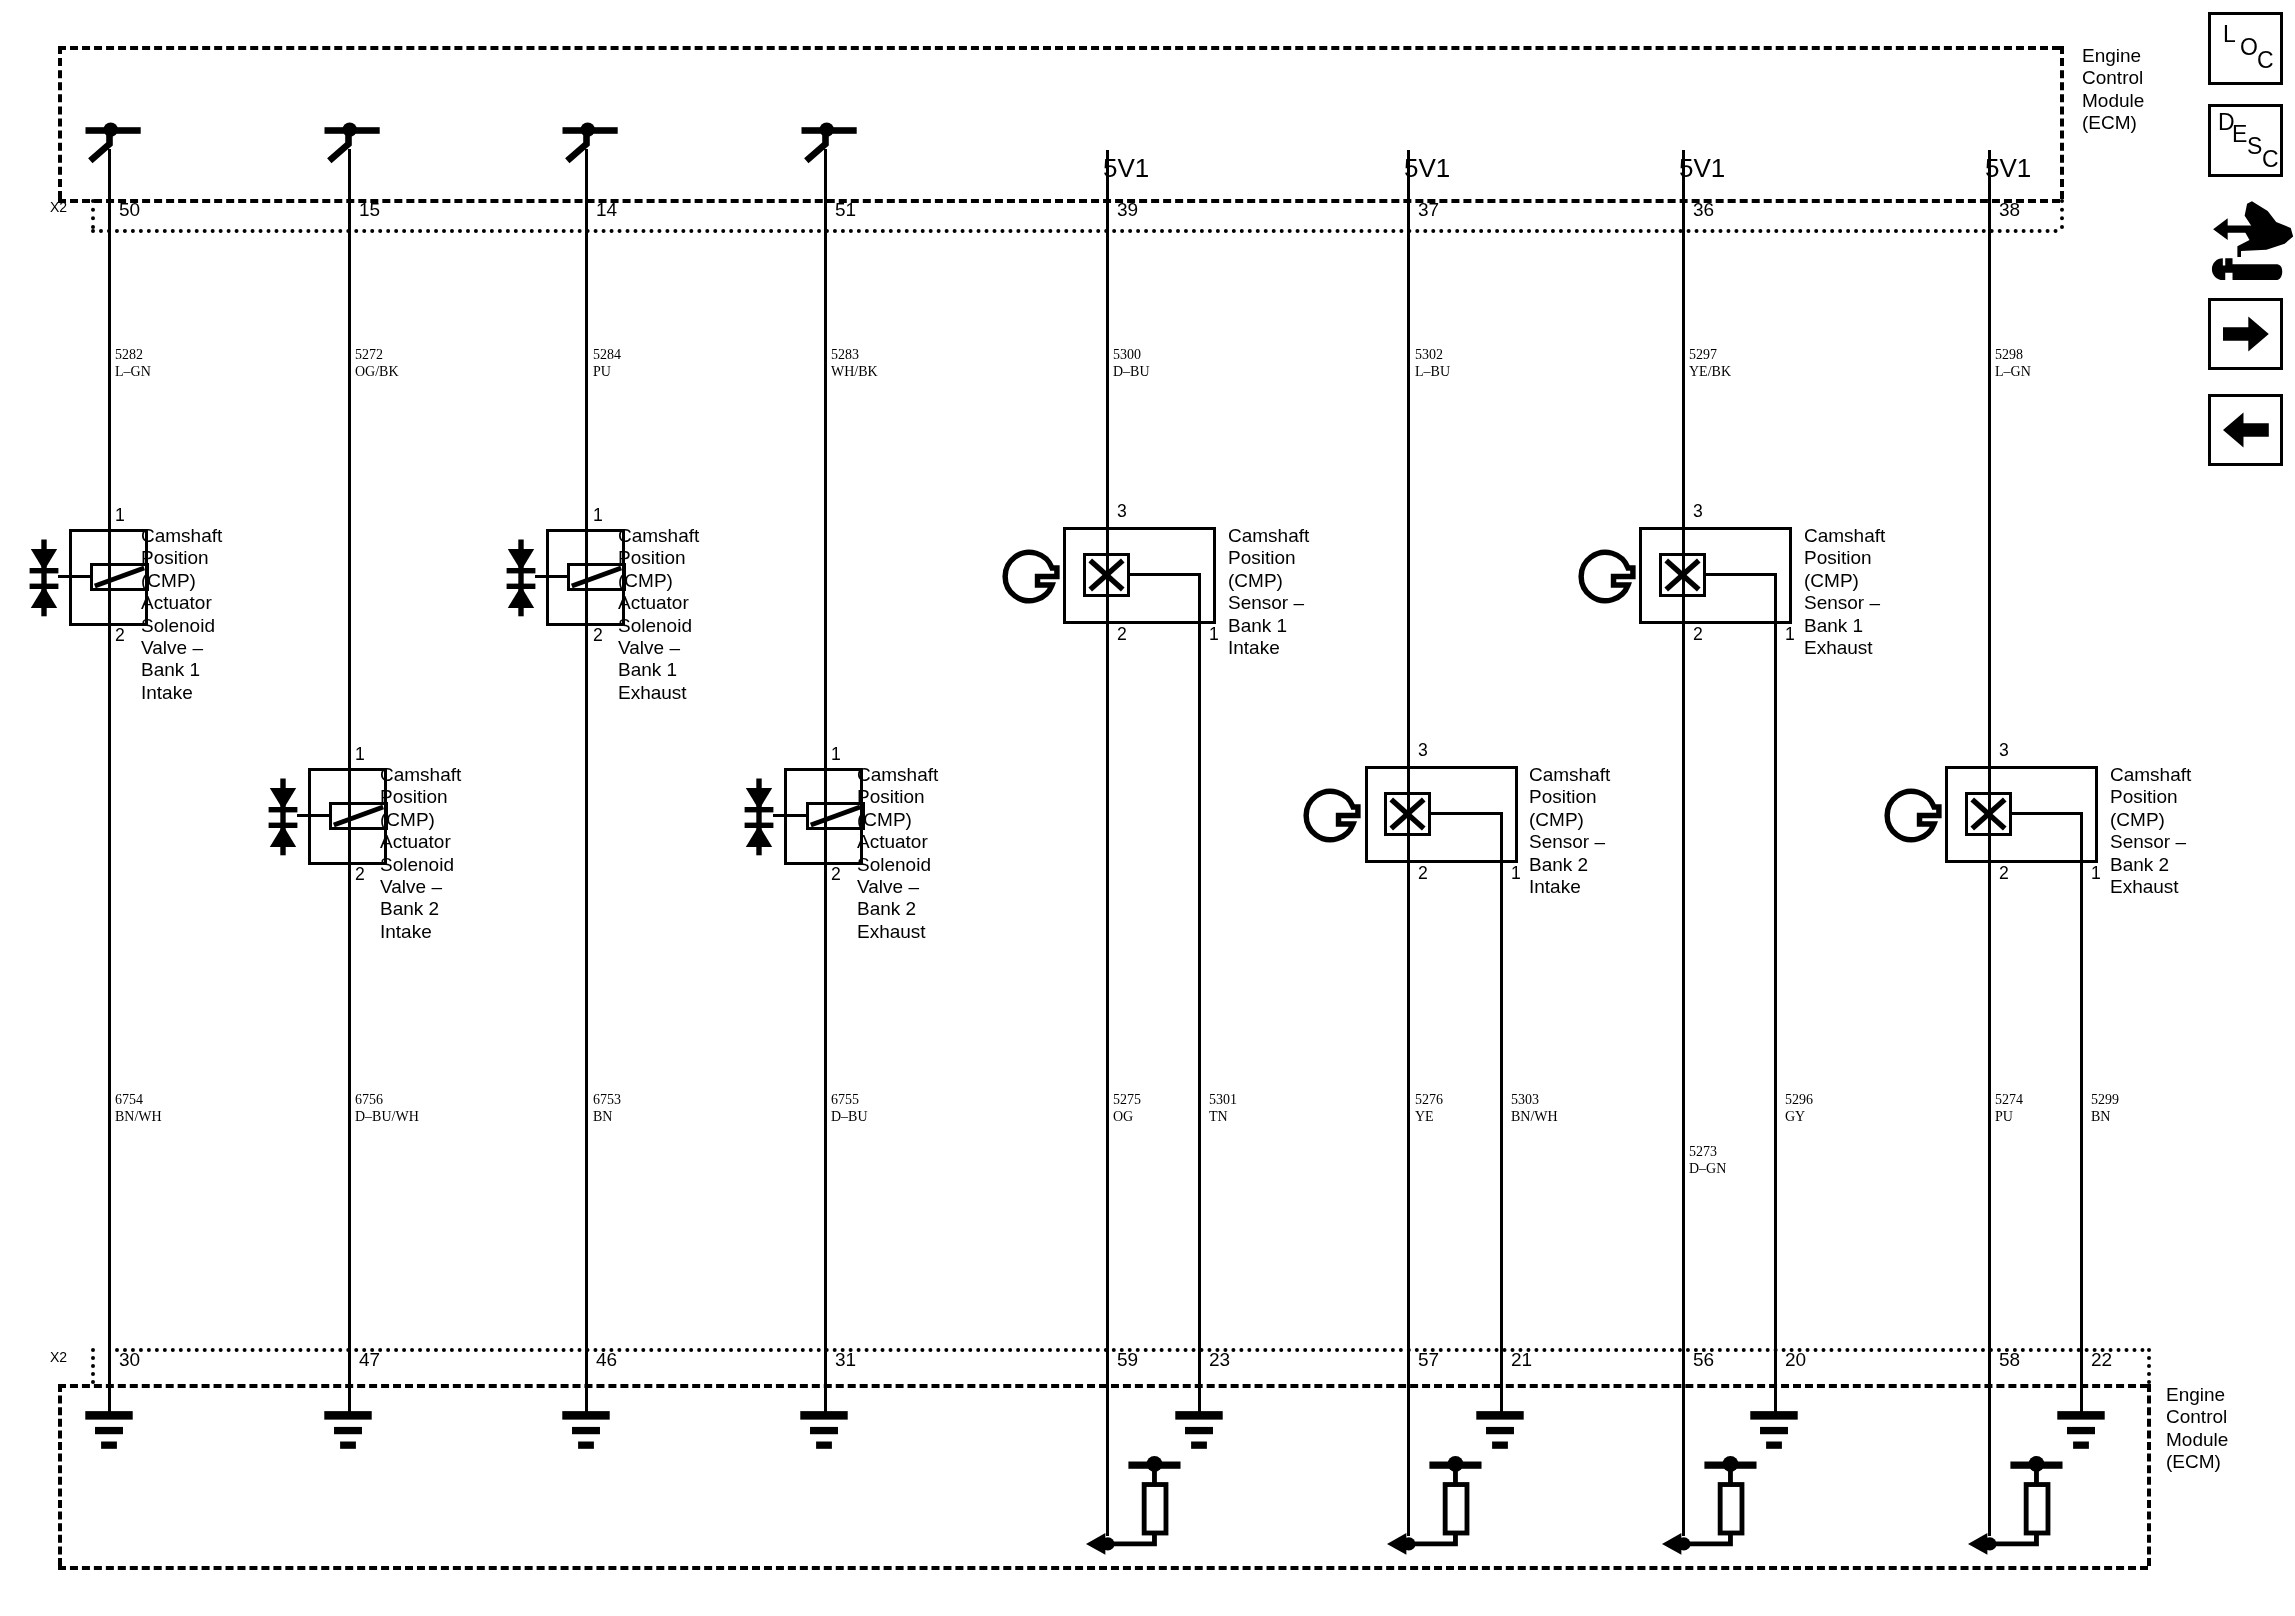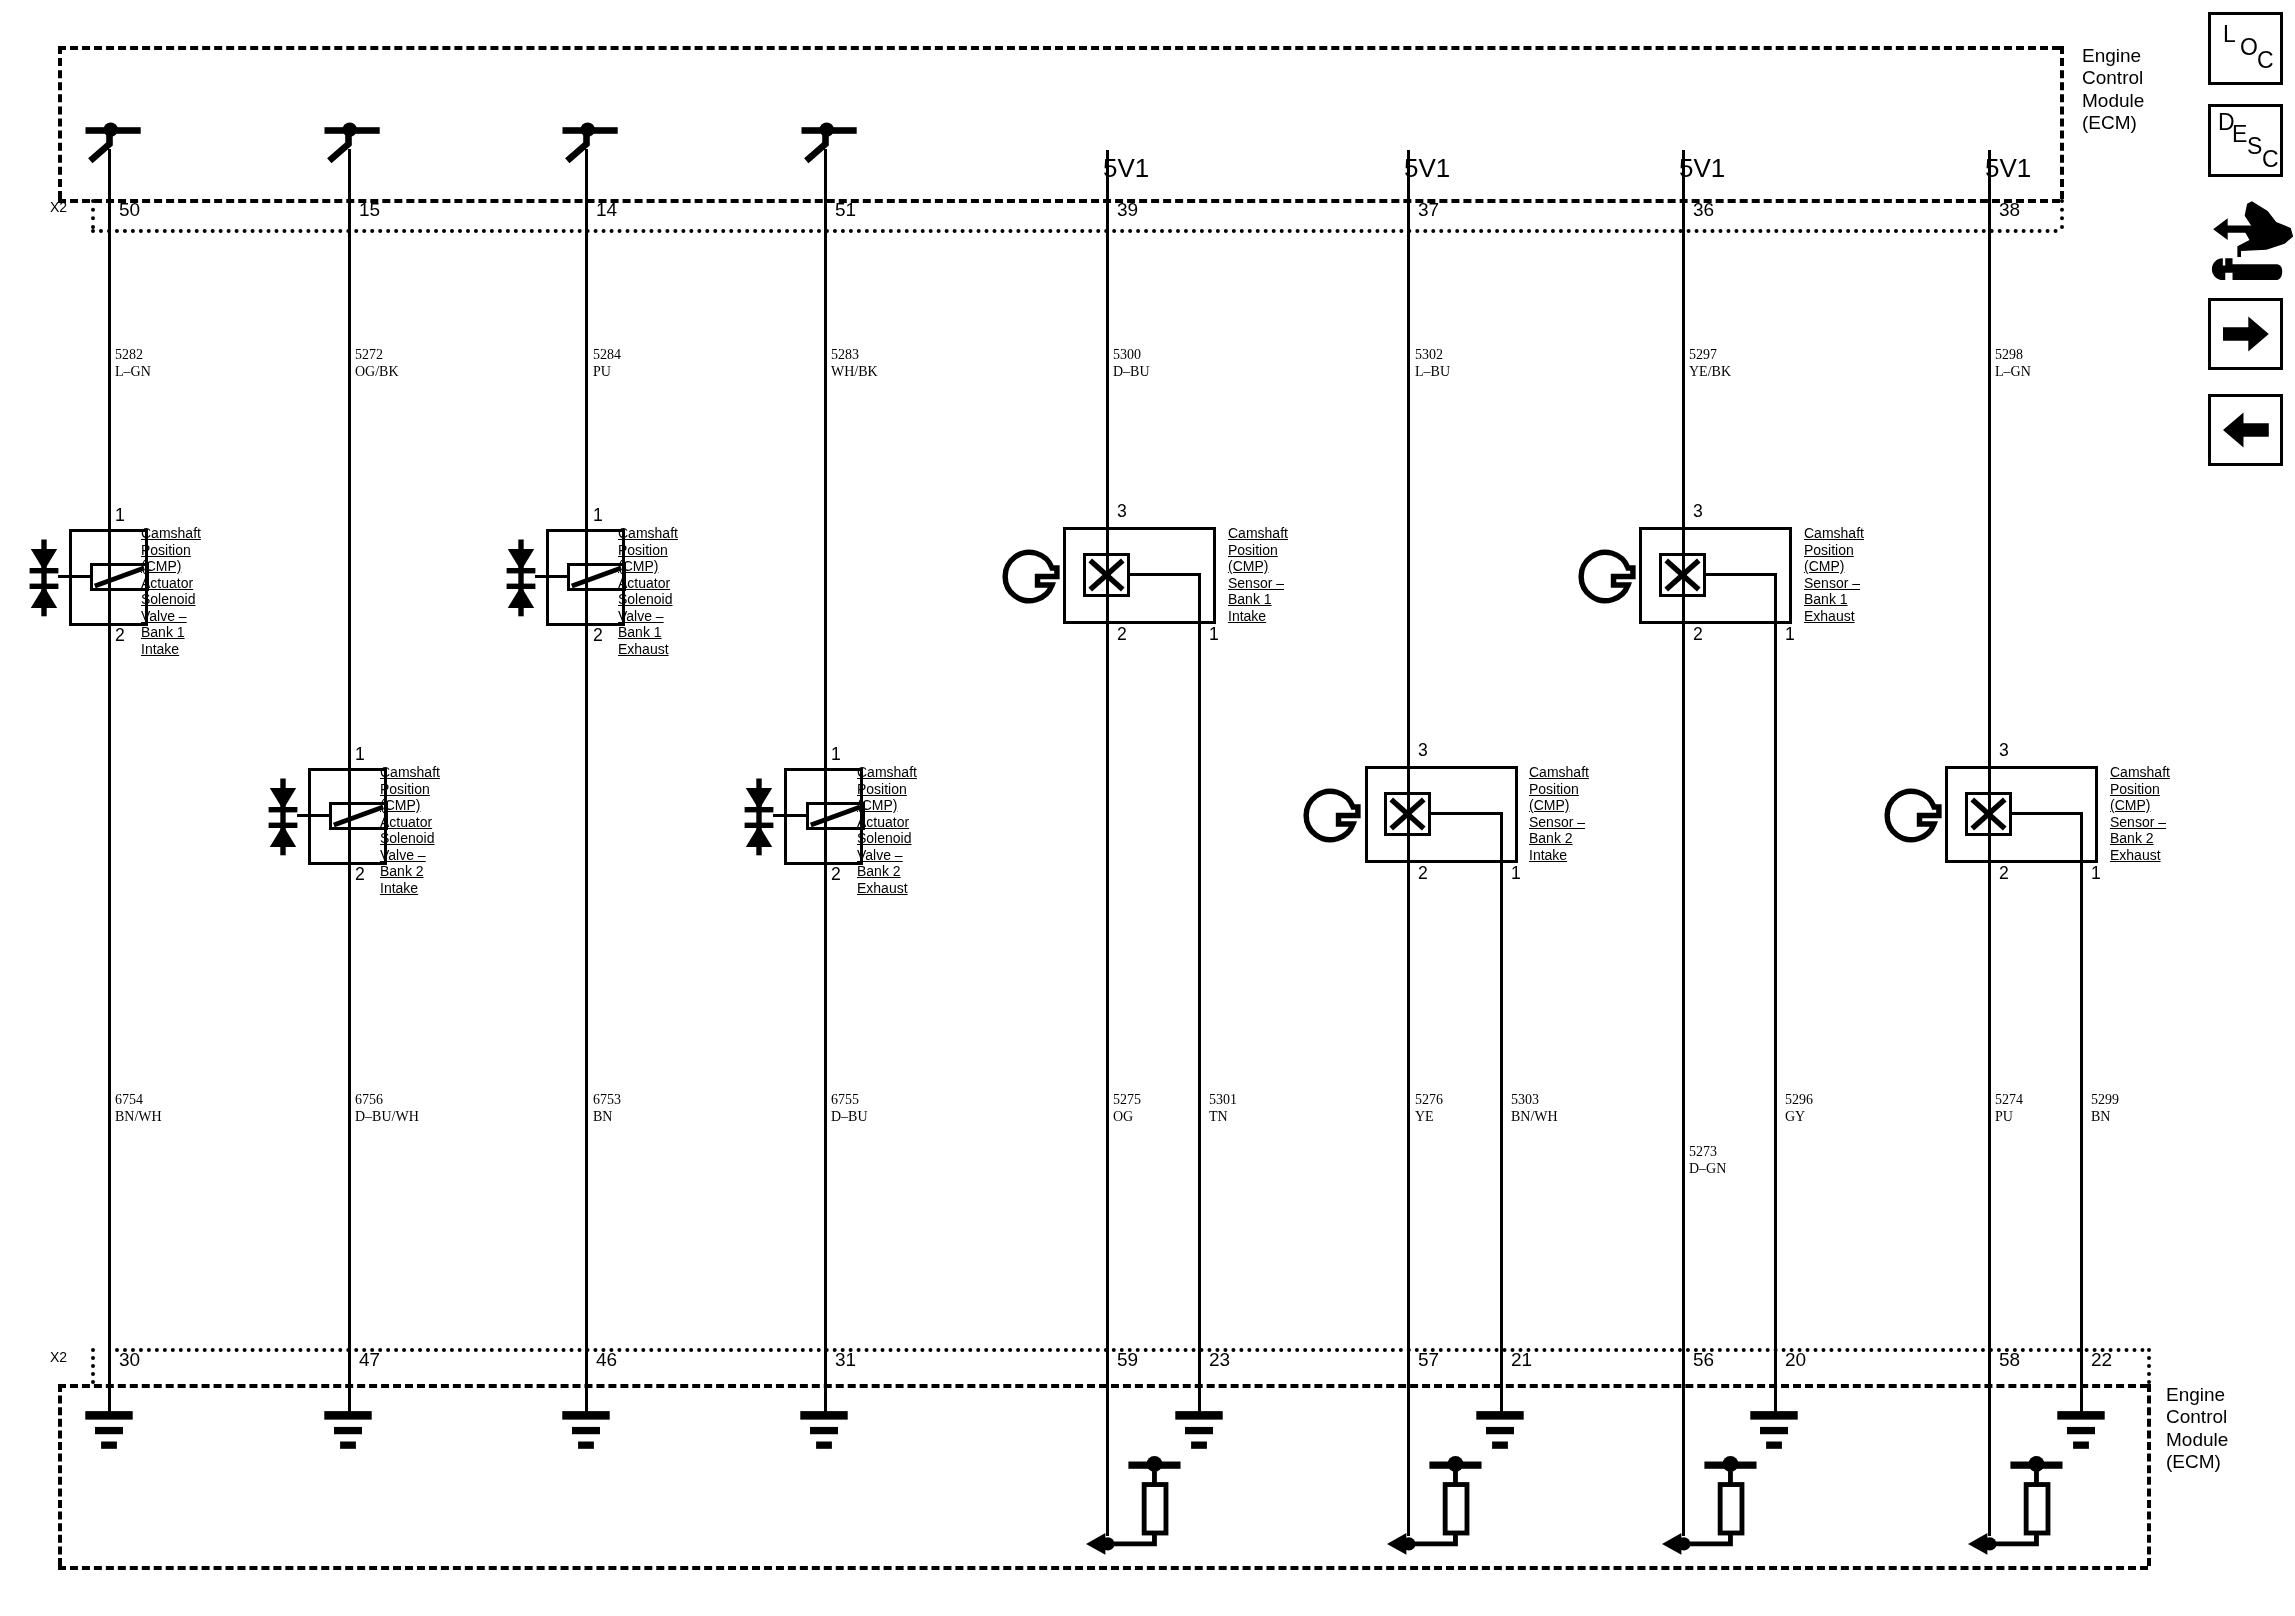--- a/index.html
+++ b/index.html
@@ -2,21 +2,21 @@
 <html style="font-size:9.7px"><head>
 <meta charset="utf-8">
 <style>
   html,body{margin:0;padding:0;background:#ffffff;}
   body{font-family:"Liberation Sans",sans-serif;color:#000;}
   #root{position:relative;width:2295px;height:1617px;background:#fff;overflow:hidden;}
   .abs{position:absolute;}
   .txt{position:absolute;font-family:"Liberation Sans",sans-serif;color:#000;white-space:pre;line-height:1.18;}
   .wirelbl{font-size:14px;font-family:Liberation Serif, serif;}
   .pinnum{font-size:19px;}
-  .compname{font-size:14px;text-decoration:underline;}
+  .compname{font-size:19px;}
   .ecmname{font-size:19px;}
   .termnum{font-size:17.6px;}
   .v5{font-size:26px;}
   .x2lbl{font-size:14px;}
   .wire{position:absolute;background:#000;width:3px;}
   .hline{position:absolute;background:#000;height:3px;}
   .box{position:absolute;border:3px solid #000;box-sizing:border-box;background:transparent;}
   
   .dash-h{position:absolute;height:0;border-top:4.2px dashed #000;}
   .dash-v{position:absolute;width:0;border-left:4.2px dashed #000;}

